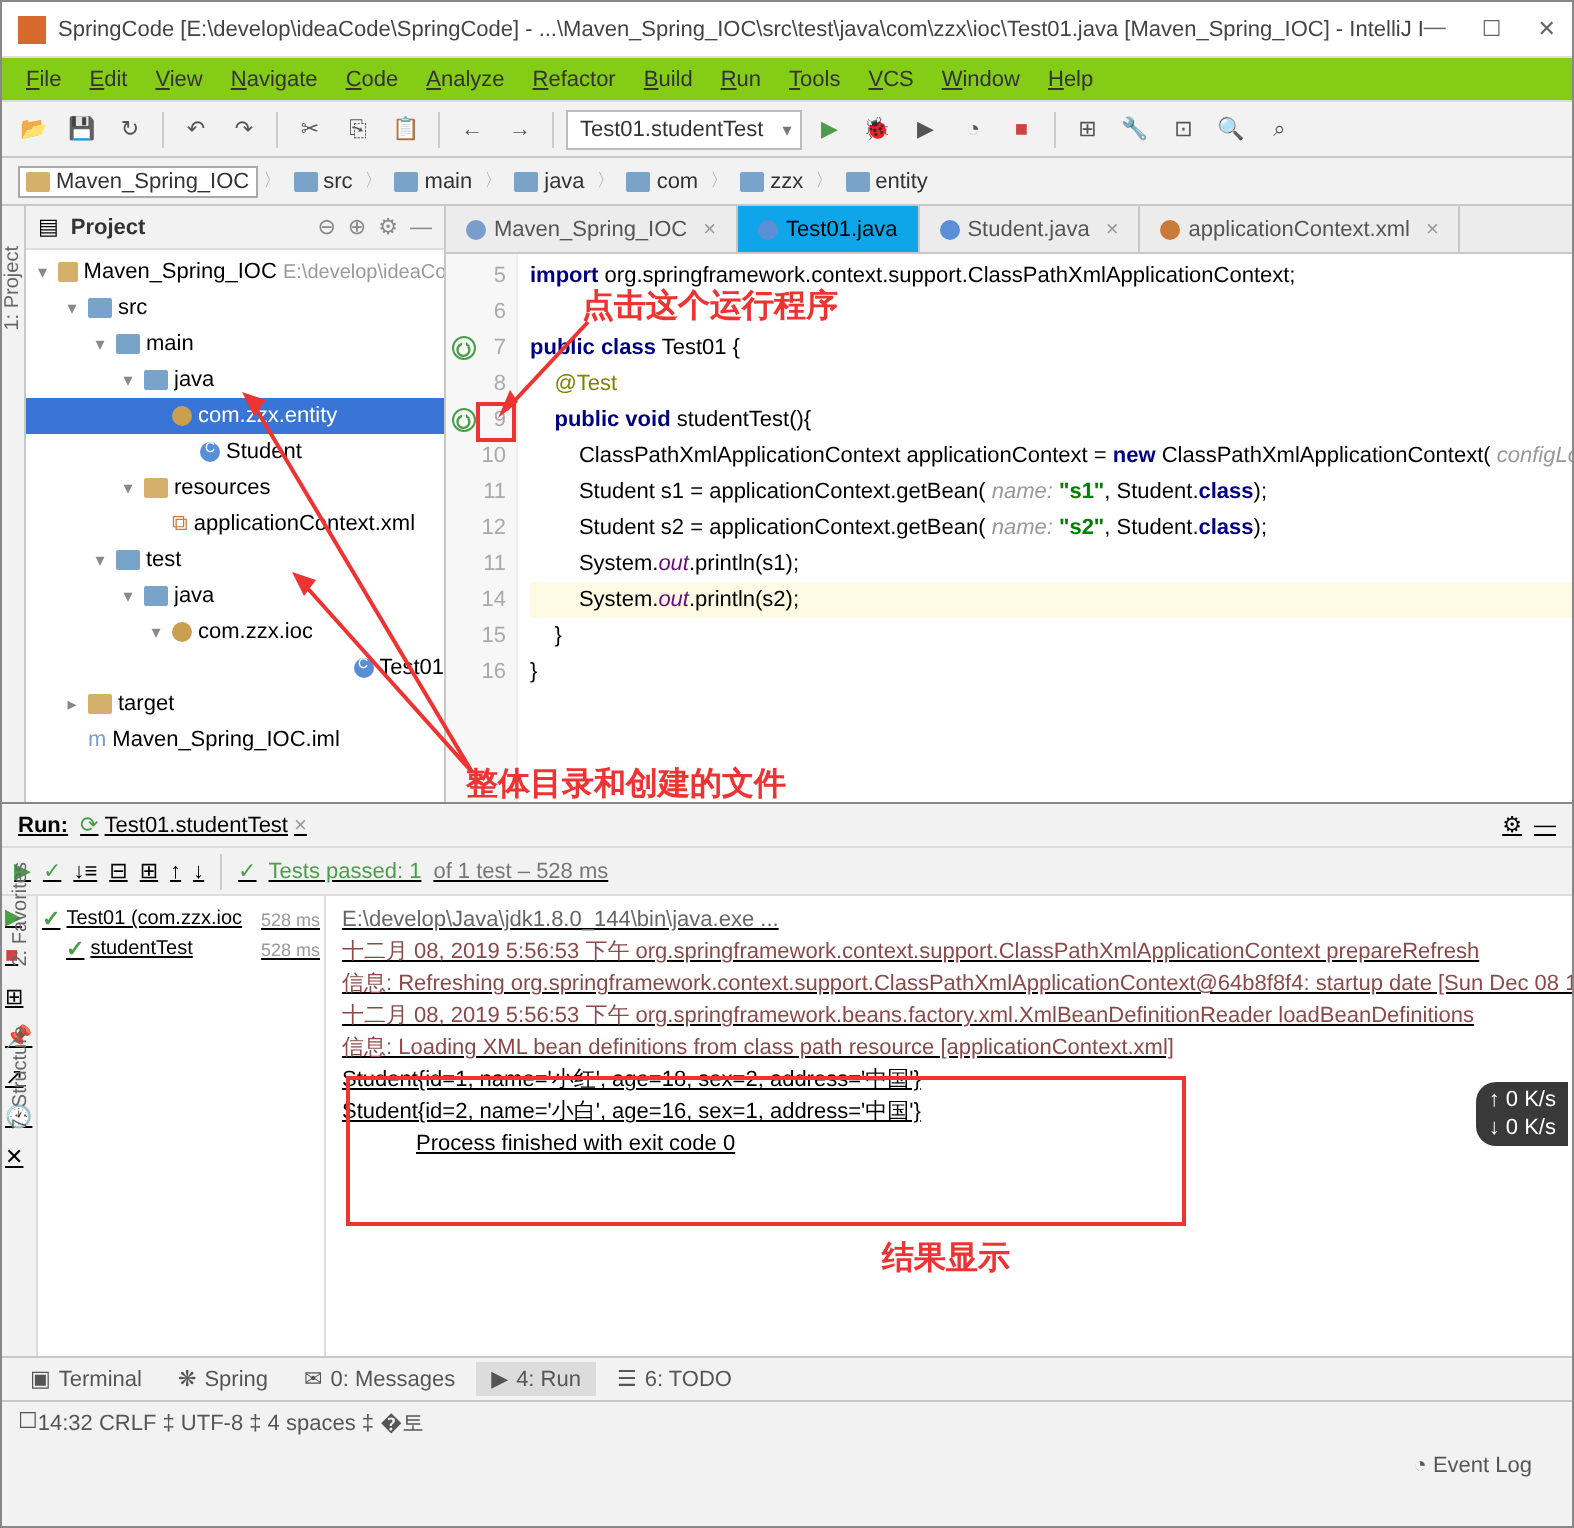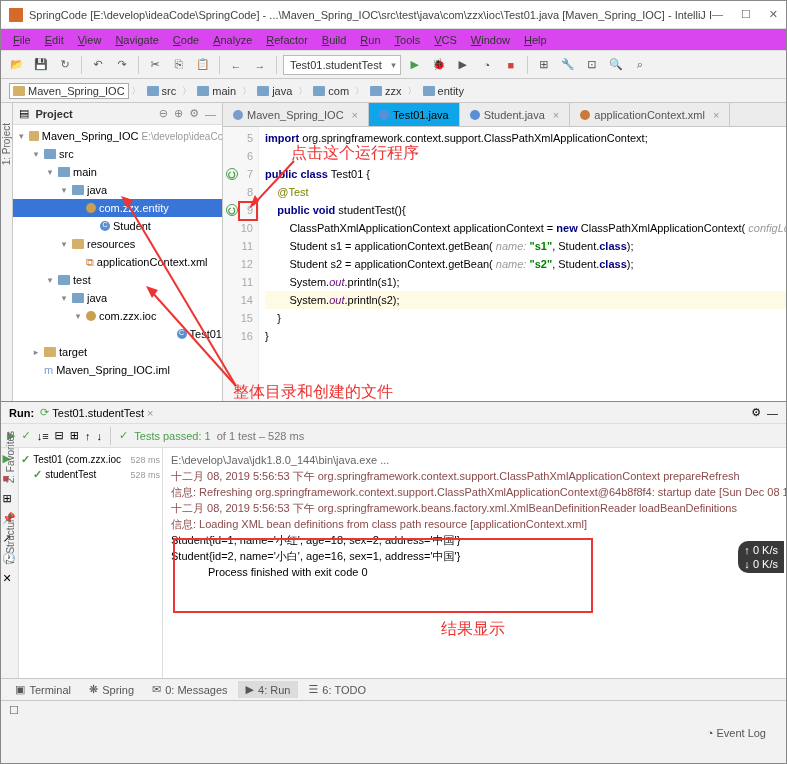--- a/index.html
+++ b/index.html
@@ -1,21 +1,21 @@
 <!DOCTYPE html>
 <html><head>
 <meta charset="utf-8">
 <style>
 * { margin:0; padding:0; box-sizing:border-box; font-family:'Segoe UI',Arial,sans-serif; font-size:11px; }
 body { background:#f2f2f2; width:787px; height:764px; overflow:hidden; border:1px solid #888; position:relative; }
 .titlebar { height:28px; background:#fff; display:flex; align-items:center; padding:0 8px; border-bottom:1px solid #ddd; }
 .titlebar .ticon { width:14px;height:14px;background:#d66a2a;margin-right:6px;}
 .titlebar .ttext { flex:1; color:#444; font-size:11px; white-space:nowrap; overflow:hidden; }
 .wincontrols { display:flex; gap:18px; color:#666; }
-.menubar { height:22px; background:#d946ef; display:flex; align-items:center; padding:0 6px; gap:2px; border-bottom:1px solid #ddd;}
+.menubar { height:22px; background:#84cc16; display:flex; align-items:center; padding:0 6px; gap:2px; border-bottom:1px solid #ddd;}
 .menubar span { padding:2px 6px; color:#333; }
 .menubar span u { text-decoration:underline; }
 .toolbar { height:28px; background:#f2f2f2; display:flex; align-items:center; padding:0 6px; gap:4px; border-bottom:1px solid #c8c8c8;}
 .tbtn { width:20px; height:20px; display:flex; align-items:center; justify-content:center; color:#555; }
 .tsep { width:1px; height:18px; background:#ccc; margin:0 2px; }
 .runconfig { height:20px; border:1px solid #bbb; background:#fff; padding:0 18px 0 6px; display:flex; align-items:center; position:relative; color:#333;}
 .runconfig::after{content:'▾';position:absolute;right:4px;color:#777;font-size:9px;}
 .breadcrumb { height:24px; background:#f2f2f2; display:flex; align-items:center; padding:0 8px; gap:2px; border-bottom:1px solid #c8c8c8;}
 .bcitem { display:flex; align-items:center; gap:3px; color:#333; padding:1px 3px;}
 .bcitem.sel { border:1px solid #aaa; background:#fff;}
@@ -42,41 +42,41 @@
 .tab.active { background:#0ea5e9; color:#000;}
 .tab .dot{width:10px;height:10px;border-radius:50%;}
 .dot.m{background:#7a9ec9;} .dot.c{background:#5a8fd6;} .dot.x{background:#c97a3a;}
 .code { flex:1; display:flex; overflow:hidden;}
 .lnums { width:36px; background:#f7f7f7; border-right:1px solid #eee; text-align:right; padding:2px 5px 0 0; color:#aaa; font-family:Consolas,monospace; font-size:11px; line-height:18px; position:relative;}
 .gutter-run{position:absolute;left:2px;width:14px;height:14px;border-radius:50%;display:flex;align-items:center;justify-content:center;}
 .gutter-run svg{width:12px;height:12px;}
 .src { flex:1; font-family:Consolas,monospace; font-size:11px; line-height:18px; padding:2px 0 0 6px; white-space:pre; overflow:hidden;}
 .kw{color:#000080;font-weight:bold;} .str{color:#008000;font-weight:bold;} .ann{color:#808000;} .com{color:#999;font-style:italic;} .fld{color:#660e7a;font-style:italic;}
 .hl{background:#fffae3;}
-.run-panel { border-top:1px solid #888; background:#fff; }
+.run-panel { border-top:1px solid #888; background:#fff;text-decoration:underline; }
 .run-hdr { height:22px; background:#f2f2f2; display:flex; align-items:center; padding:0 8px; gap:6px; border-bottom:1px solid #ddd;}
 .run-toolbar { height:24px; background:#f2f2f2; display:flex; align-items:center; padding:0 6px; gap:6px; border-bottom:1px solid #ddd;}
 .run-body { display:flex; height:230px;}
 .run-left{width:18px;background:#f2f2f2;border-right:1px solid #ddd;display:flex;flex-direction:column;align-items:center;padding-top:4px;gap:6px;}
 .run-left .rb{width:14px;height:14px;}
 .run-tree{width:144px;border-right:1px solid #ddd;padding:4px 2px;}
 .run-tree .rt{display:flex;align-items:center;gap:3px;padding:1px 0;}
 .chk{color:#4a9e4a;font-weight:bold;}
 .console{flex:1;font-family:Consolas,'SimSun',monospace;font-size:11px;line-height:16px;padding:4px 8px;overflow:hidden;white-space:pre;}
 .console .cmd{color:#666;}
 .console .log{color:#8b4a4a;}
 .console .info{color:#8b4a4a;}
 .console .out{color:#000;}
 .console .exit{color:#000;padding-left:37px;}
 .bottom-tabs{height:22px;background:#f2f2f2;border-top:1px solid #c8c8c8;display:flex;align-items:center;padding:0 6px;gap:2px;}
 .bottom-tabs .bt{padding:2px 8px;display:flex;align-items:center;gap:4px;color:#555;}
 .bottom-tabs .bt.active{background:#dcdcdc;}
 .statusbar{height:20px;background:#f2f2f2;border-top:1px solid #c8c8c8;display:flex;align-items:center;padding:0 8px;color:#555;font-size:10px;}
 .statusbar .sl{flex:1;}
-.red-annot{position:absolute;color:#e33;font-family:'SimSun','Microsoft YaHei';font-size:16px;pointer-events:none;z-index:100;}
+.red-annot{position:absolute;color:#e33;font-family:'SimSun','Microsoft YaHei';font-size:16px;pointer-events:none;z-index:100;font-weight:bold;}
 .red-box{position:absolute;border:2px solid #e33;pointer-events:none;z-index:99;}
 .red-arrow{position:absolute;pointer-events:none;z-index:99;}
 .badge{position:absolute;right:2px;top:540px;background:#393939;color:#fff;border-radius:10px 0 0 10px;padding:3px 6px;font-size:9px;display:flex;flex-direction:column;gap:2px;}
 </style>
 </head>
 <body>
 
 <div class="titlebar">
   <div class="ticon"></div>
   <div class="ttext">SpringCode [E:\develop\ideaCode\SpringCode] - ...\Maven_Spring_IOC\src\test\java\com\zzx\ioc\Test01.java [Maven_Spring_IOC] - IntelliJ IDEA</div>
@@ -381,20 +381,21 @@
       <span>4: Run</span>
     </div>
     <div class="bt">
       <span>☰</span>
       <span>6: TODO</span>
     </div>
   </div>
 
 <div class="statusbar">
   <span>☐</span>
+  <span>14:32  CRLF ‡  UTF-8 ‡  4 spaces ‡  �토</span>
 </div>
 
 <div style="position:absolute;left:0;top:430px;width:18px;display:flex;flex-direction:column;align-items:center;gap:30px;color:#666;">
   <span style="writing-mode:vertical-rl;transform:rotate(180deg);font-size:10px">2: Favorites</span>
   <span style="writing-mode:vertical-rl;transform:rotate(180deg);font-size:10px">7: Structure</span>
 </div>
 
 <div class="red-annot" style="left:290px;top:142px">点击这个运行程序</div>
 <div class="red-box" style="left:237px;top:200px;width:20px;height:20px"></div>
 <svg class="red-arrow" style="left:248px;top:158px" width="50" height="50">

